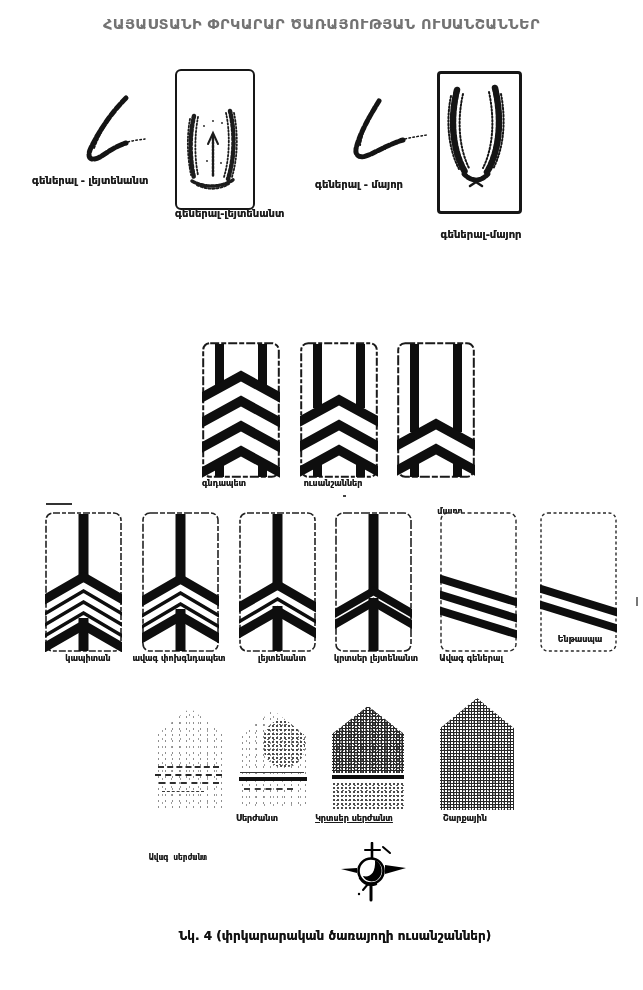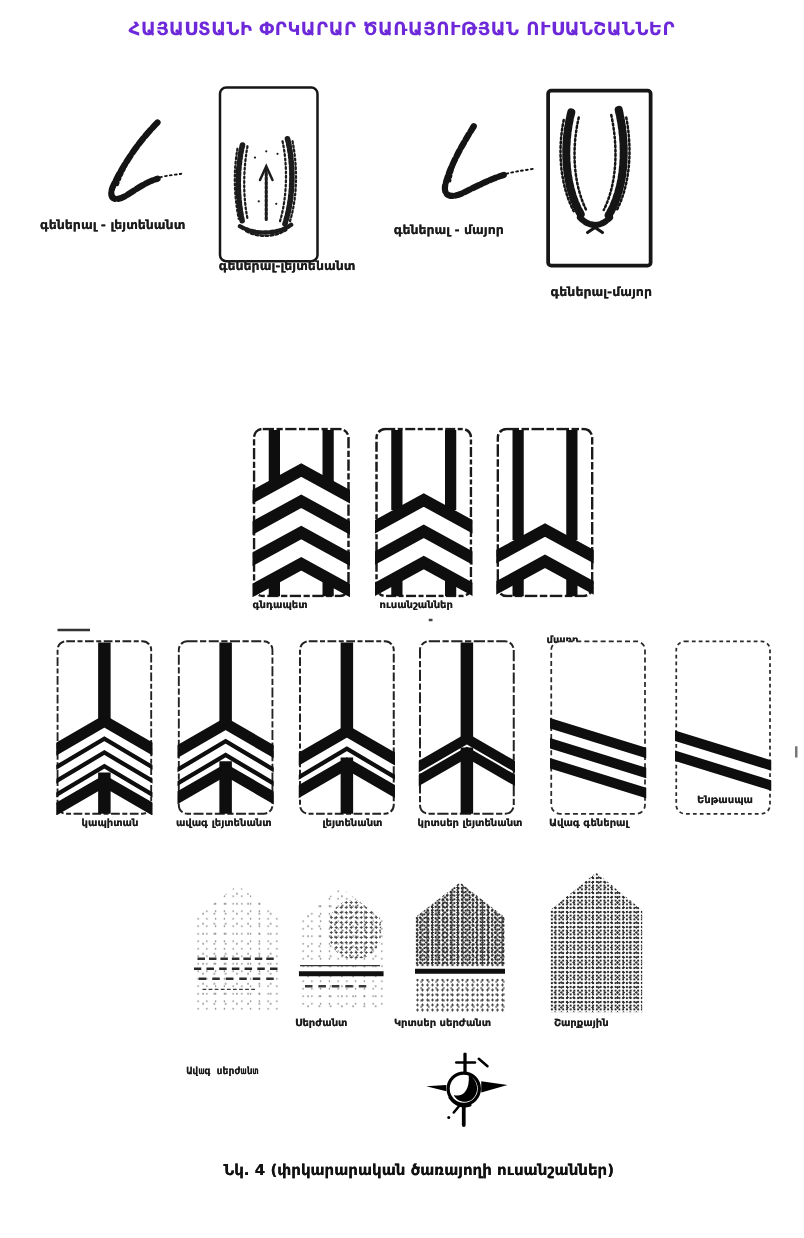--- a/index.html
+++ b/index.html
@@ -4,21 +4,21 @@
 <style>
   html,body { margin:0; padding:0; }
   body {
     width:643px; height:990px; position:relative; overflow:hidden;
     background:#ffffff; color:#161616;
     font-family:"DejaVu Sans", sans-serif;
   }
   .abs { position:absolute; }
   .title {
     position:absolute; top:16px; left:0; width:643px; text-align:center;
-    font-size:14.5px; font-weight:bold; letter-spacing:0.4px; color:#6d28d9;
+    font-size:14.5px; font-weight:bold; letter-spacing:0.4px; color:#737373;
   }
   .lbl {
     position:absolute; font-weight:bold; text-align:center; color:#1b1b1b;
     font-size:8px; line-height:1.1; text-shadow:0 0 0.4px #444; white-space:nowrap;
   }
   .lbl.sm { font-size:10px; }
   .caption {
     position:absolute; top:929px; left:20px; width:630px; text-align:center;
     font-size:12px; font-weight:bold; color:#111; text-shadow:0 0 0.4px #333;
   }
@@ -180,21 +180,21 @@
   <rect x="1" y="1" width="75" height="138" rx="7" fill="#fff" stroke="#222" stroke-width="1.6" stroke-dasharray="8 2 5 2"></rect>
   <g stroke="#0e0e0e" fill="none">
     <path d="M38.5,2 V66" stroke-width="10"></path>
     <path d="M-3,91 L38.5,67 L80,91" stroke-width="9"></path>
     <path d="M-2,105 L38.5,81 L79,105" stroke-width="3.4"></path>
     <path d="M-2,116 L38.5,92 L79,116" stroke-width="3.4"></path>
     <path d="M-3,128 L38.5,104 L80,128" stroke-width="9"></path>
     <path d="M38.5,97 V139" stroke-width="10"></path>
   </g>
 </svg>
-<div class="lbl" style="left:129px; top:655px; width:100px;">ավագ լեյտենանտ</div>
+<div class="lbl" style="left:129px; top:655px; width:100px;">ավագ փոխգնդապետ</div>
 
 <svg class="abs" style="left:239px; top:512px;" width="77" height="140" viewBox="0 0 77 140">
   <rect x="1" y="1" width="75" height="138" rx="7" fill="#fff" stroke="#222" stroke-width="1.6" stroke-dasharray="7 2 4 2"></rect>
   <g stroke="#0e0e0e" fill="none">
     <path d="M38.5,2 V72" stroke-width="10"></path>
     <path d="M-3,97 L38.5,73 L80,97" stroke-width="9"></path>
     <path d="M-2,111 L38.5,87 L79,111" stroke-width="3.4"></path>
     <path d="M-3,123 L38.5,99 L80,123" stroke-width="9"></path>
     <path d="M38.5,94 V139" stroke-width="10"></path>
   </g>
@@ -245,21 +245,21 @@
   <div class="stripe" style="left:-2%; width:106%; top:68%; height:4px; background:#101010;"></div>
   <div class="stripe" style="left:8%; width:72%; top:80%; border-top:2px dashed #3a3a3a;"></div>
 </div>
 <div class="lbl" style="left:217px; top:815px; width:80px;">Սերժանտ</div>
 
 <div class="pent stipple-med" style="left:332px; top:706px; width:72px; height:104px;">
   <div class="stripe stipple-dense" style="left:0; top:0; width:100%; height:64%;"></div>
   <div class="stripe" style="left:0; top:64%; width:100%; height:10%; background:#fff;"></div>
   <div class="stripe" style="left:-2%; width:106%; top:66%; height:4px; background:#0e0e0e;"></div>
 </div>
-<div class="lbl" style="left:309px; top:815px; width:90px;">Կրտսեր սերժանտ</div>
+<div class="lbl" style="left:309px; top:815px; width:90px;text-decoration:underline;">Կրտսեր սերժանտ</div>
 
 <div class="pent stipple-dense" style="left:440px; top:698px; width:74px; height:112px;"></div>
 <div class="lbl" style="left:420px; top:815px; width:90px;">Շարքային</div>
 
 <svg class="abs" style="left:338px; top:842px;" width="70" height="62" viewBox="0 0 70 62">
   <g stroke="#000" fill="none" stroke-linecap="round">
     <path d="M34,1 V16" stroke-width="2.6"></path>
     <path d="M27,8 H42" stroke-width="2"></path>
     <path d="M45,5 L52,11" stroke-width="2"></path>
     <circle cx="33" cy="29" r="12.5" stroke-width="2.6"></circle>

